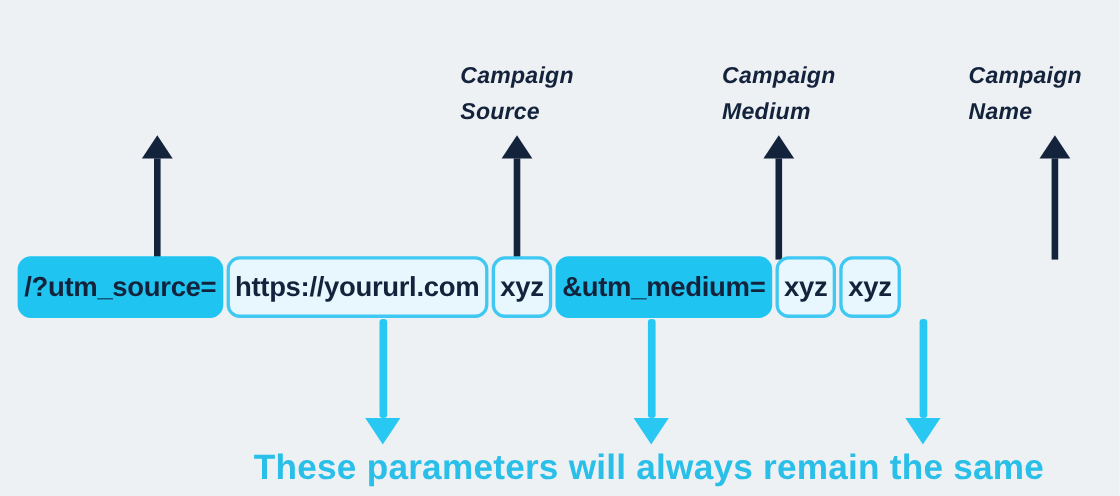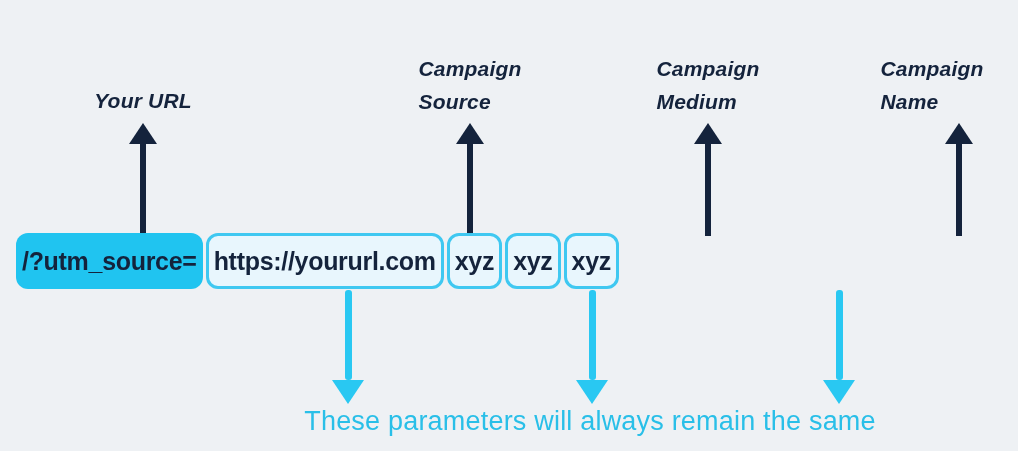--- a/index.html
+++ b/index.html
@@ -105,33 +105,32 @@
     border-left: 16px solid transparent;
     border-right: 16px solid transparent;
     border-top: 24px solid var(--arrow-cyan);
   }
   
   .note {
     position: absolute;
     top: 406px;
     left: 590px;
     transform: translateX(-50%);
-    font-size: 27px;
-    font-weight: normal;
+    font-size: 32px;
+    font-weight: bold;
     color: var(--note-text);
     white-space: nowrap;
     letter-spacing: 0.2px;
   }
 </style>
 </head>
 <body>
 
 <div class="canvas">
 
-  <div class="top-label" style="top:84px; left:143px;">Your URL</div>
   <div class="top-label" style="top:52px; left:470px;">Campaign
 Source</div>
   <div class="top-label" style="top:52px; left:708px;">Campaign
 Medium</div>
   <div class="top-label" style="top:52px; left:932px;">Campaign
 Name</div>
 
   <div class="arrow-up" style="left:143px;">
     <div class="head"></div>
     <div class="shaft"></div>
@@ -146,20 +145,21 @@
   </div>
   <div class="arrow-up" style="left:959px;">
     <div class="head"></div>
     <div class="shaft"></div>
   </div>
 
   <div class="url-bar">
     <div class="seg param">/?utm_source=</div>
     <div class="seg plain">https://yoururl.com</div>
     <div class="seg plain">xyz</div>
+    <div class="seg param">&amp;utm_medium=</div>
     <div class="seg plain">xyz</div>
     <div class="seg plain">xyz</div>
   </div>
 
   <div class="arrow-down" style="left:348px;">
     <div class="shaft"></div>
     <div class="head"></div>
   </div>
   <div class="arrow-down" style="left:592px;">
     <div class="shaft"></div>

